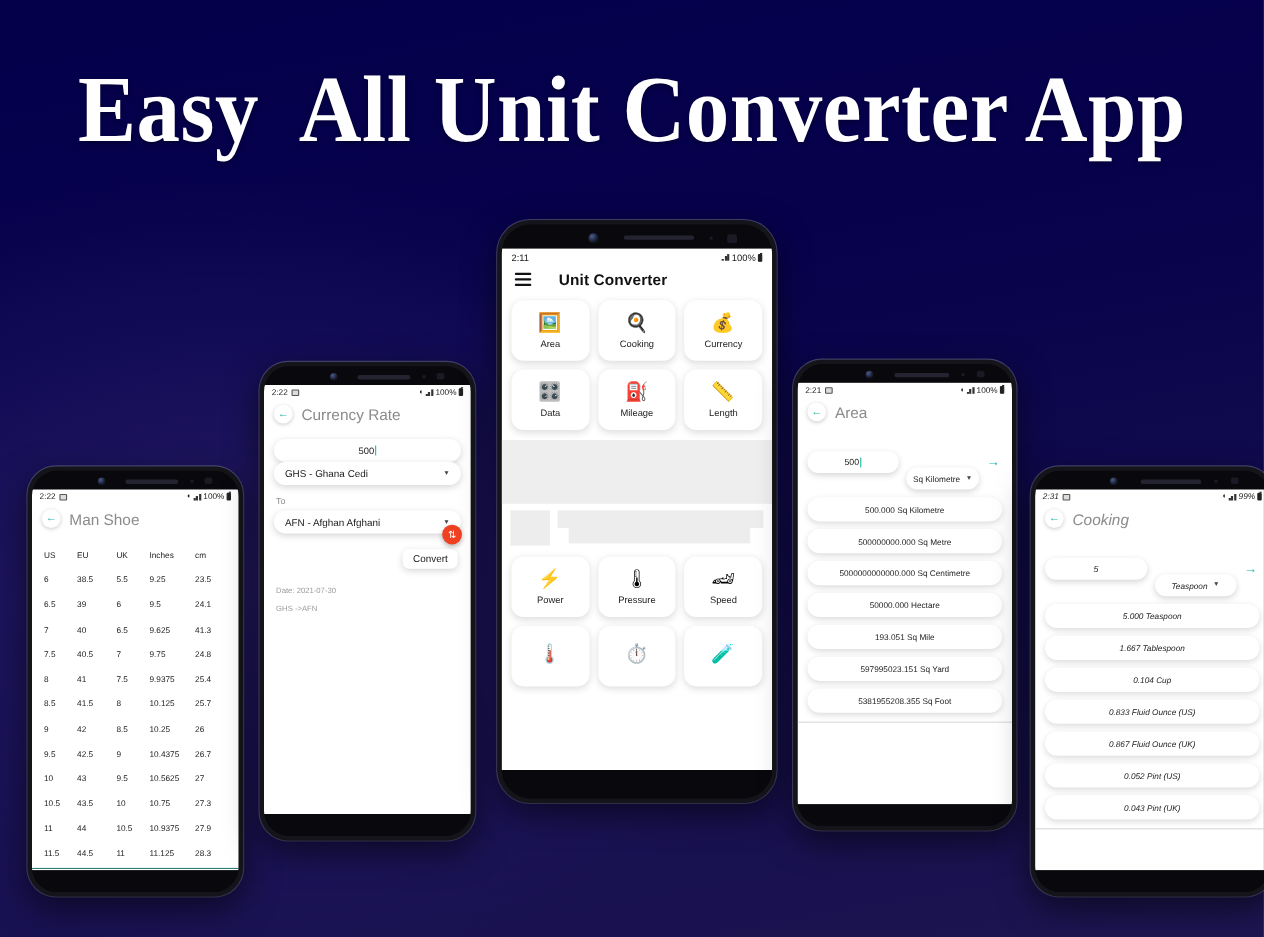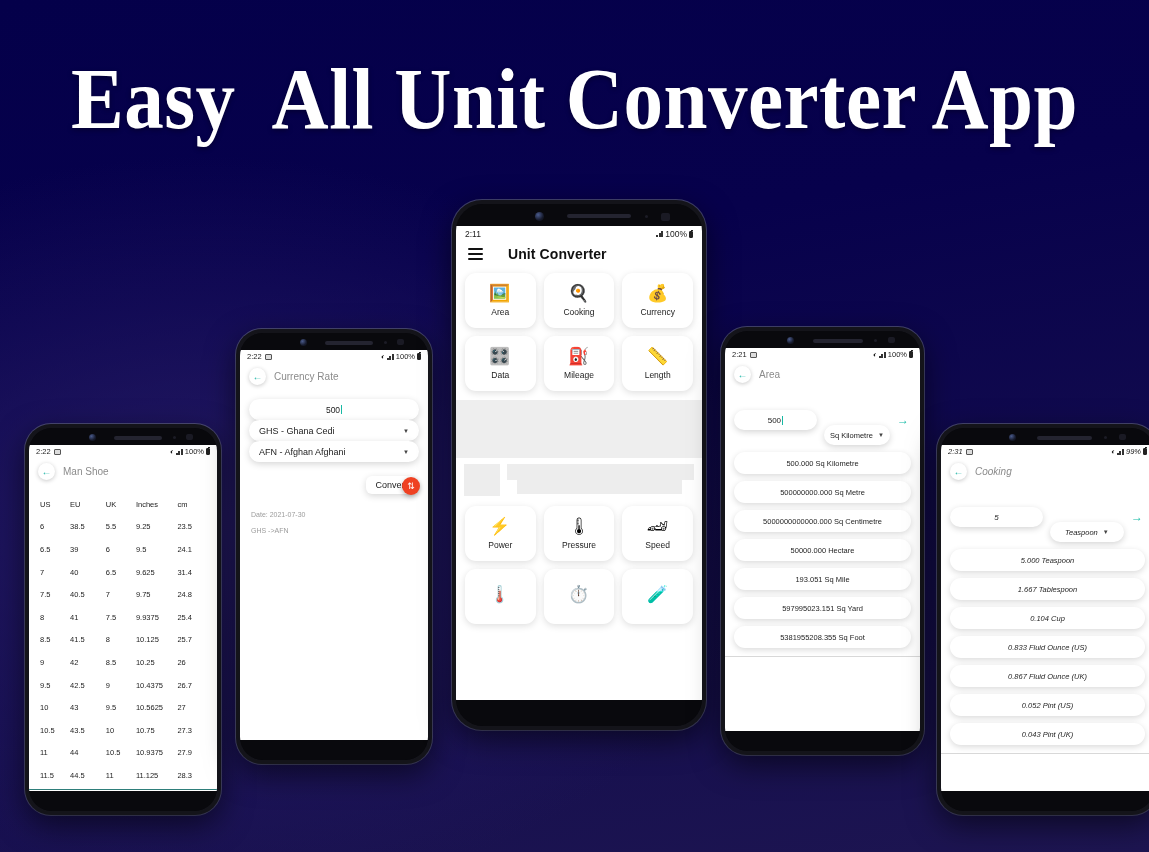--- a/index.html
+++ b/index.html
@@ -119,21 +119,21 @@
   .appbar-sub {
     display: flex; align-items: center; gap: 8px;
     padding: 7px 10px 4px 9px; flex: 0 0 auto;
   }
   .back-fab {
     width: 17px; height: 17px; border-radius: 50%;
     background: #fff; box-shadow: 0 1px 4px rgba(0,0,0,0.22);
     display: flex; align-items: center; justify-content: center;
     color: #1fb6a8; font-size: 10px; line-height: 1;
   }
-  .sub-title { font-size: 10px; color: #8b8b8b; }
+  .sub-title { font-size: 14px; color: #8b8b8b; }
 
   
   .grid-wrap { padding: 2px 9px 0 9px; }
   .grid {
     display: grid; grid-template-columns: repeat(3, 1fr);
     gap: 8px;
   }
   .tile {
     background: #fff; border-radius: 11px;
     box-shadow: 0 2px 7px rgba(0,0,0,0.13);
@@ -268,21 +268,21 @@
               <div>39</div>
               <div>6</div>
               <div>9.5</div>
               <div>24.1</div>
             </div>
             <div class="shoe-row">
               <div>7</div>
               <div>40</div>
               <div>6.5</div>
               <div>9.625</div>
-              <div>31.4</div>
+              <div>41.3</div>
             </div>
             <div class="shoe-row">
               <div>7.5</div>
               <div>40.5</div>
               <div>7</div>
               <div>9.75</div>
               <div>24.8</div>
             </div>
             <div class="shoe-row">
               <div>8</div>
@@ -374,20 +374,21 @@
         <span class="sub-title">Currency Rate</span>
       </div>
       <div class="cur-input">
         <span>500</span>
           <span class="caret"></span>
       </div>
       <div class="select">
         <span>GHS - Ghana Cedi</span>
         <span class="caret-dn">▼</span>
       </div>
+      <div class="field-label">To</div>
       <div class="select">
         <span>AFN - Afghan Afghani</span>
         <span class="caret-dn">▼</span>
       </div>
       <div class="swap-fab">⇅</div>
       <div class="convert-btn">Convert</div>
       <div class="cur-date">Date: 2021-07-30</div>
       <div class="cur-pair">GHS -&gt;AFN</div>
     </div>
     <div class="bezel-bottom"></div>

